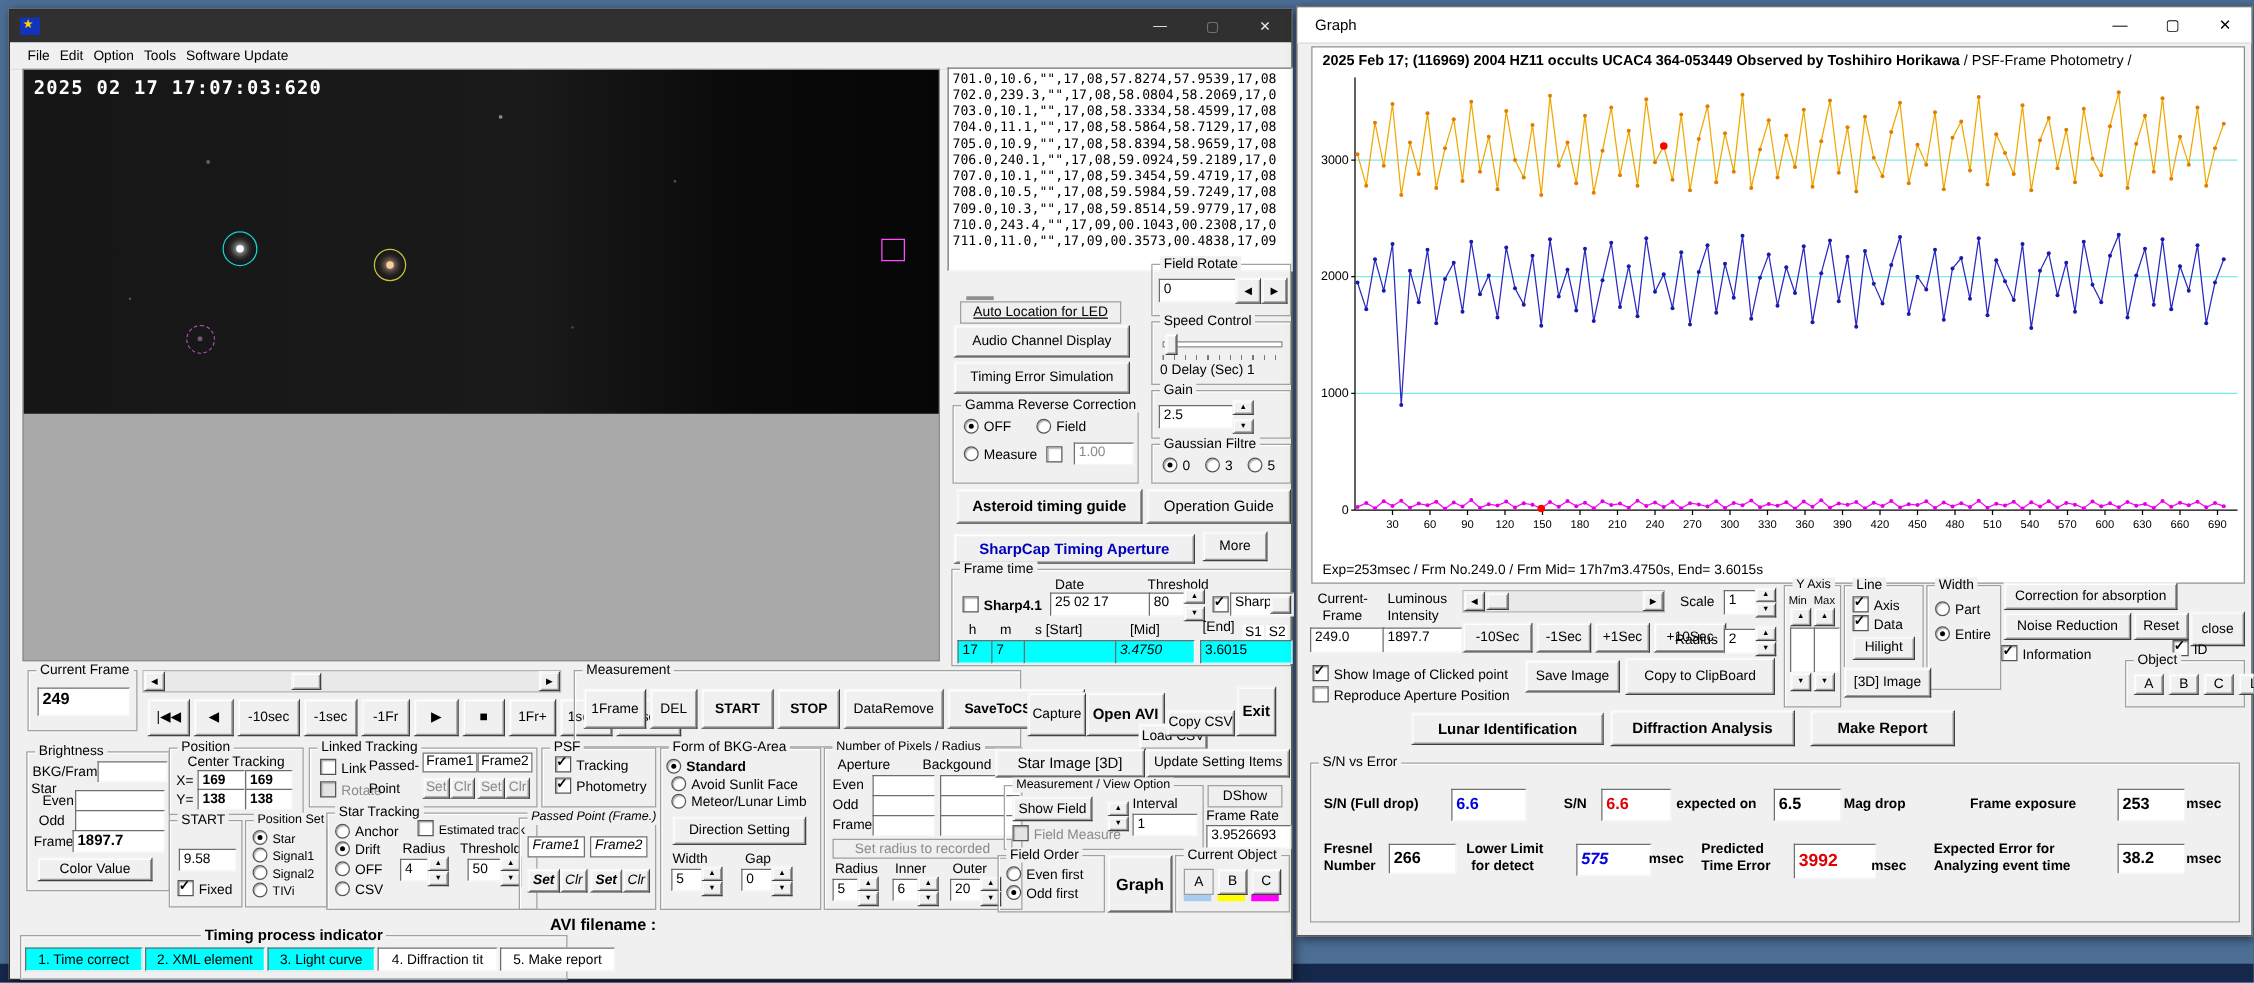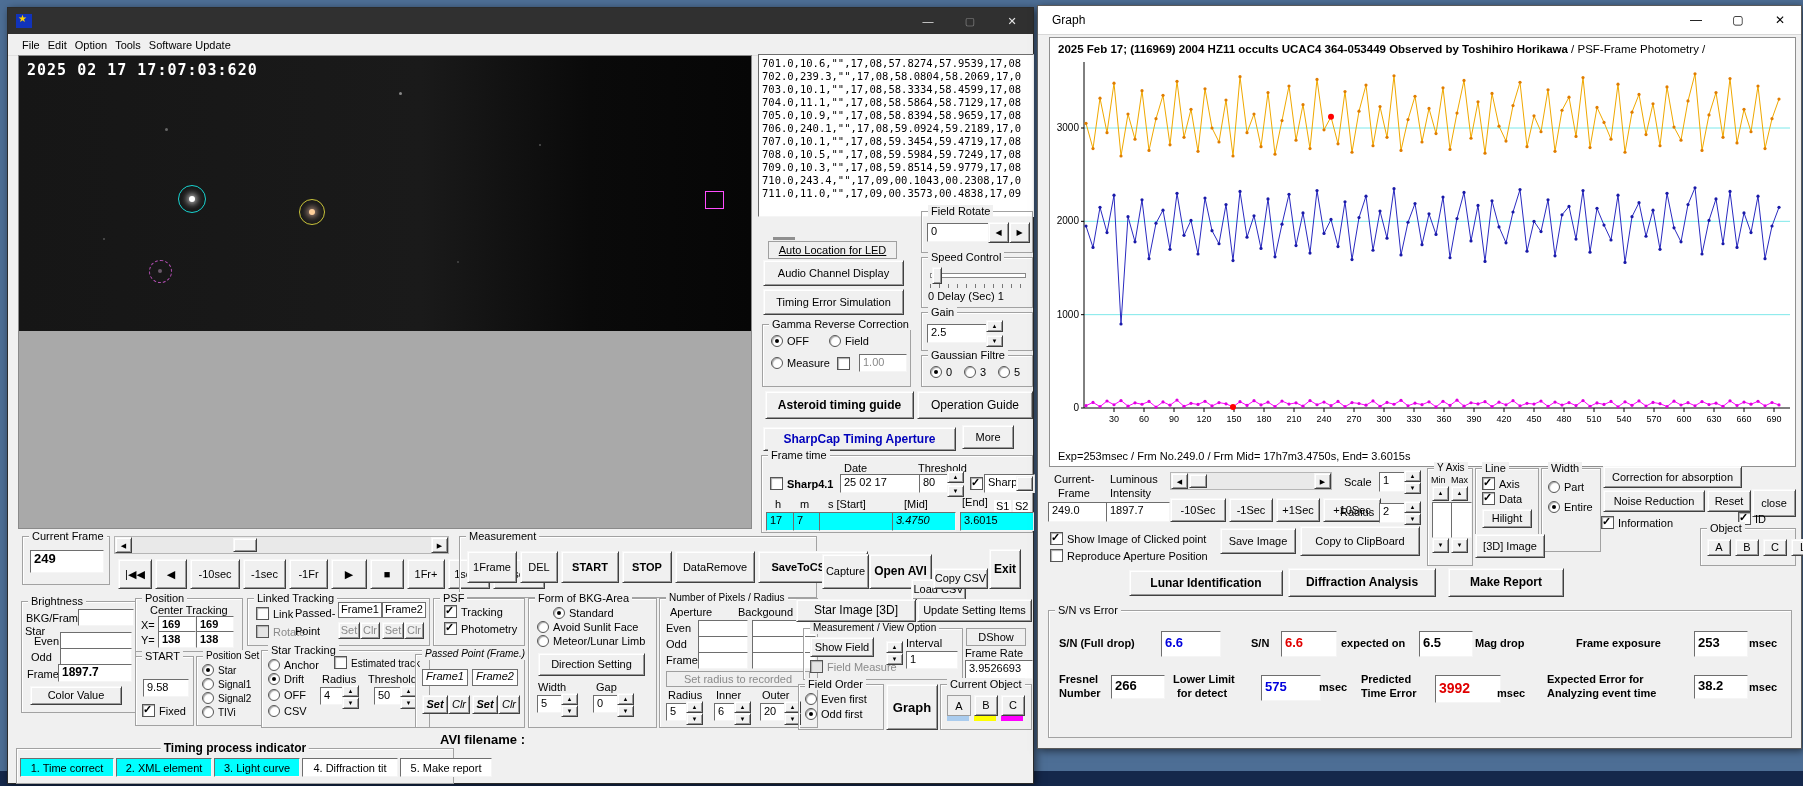--- a/index.html
+++ b/index.html
@@ -340,21 +340,21 @@
       <div class="fbox abs" style="left:6px;top:14px;width:44px;height:15px;">Frame1</div>
       <div class="fbox abs" style="left:56px;top:14px;width:44px;height:15px;">Frame2</div>
       <div class="b3 bold abs" style="left:6px;top:40px;width:24px;height:17px;">Set</div>
       <div class="b3 abs" style="left:32px;top:40px;width:20px;height:17px;">Clr</div>
       <div class="b3 bold abs" style="left:56px;top:40px;width:24px;height:17px;">Set</div>
       <div class="b3 abs" style="left:82px;top:40px;width:20px;height:17px;">Clr</div>
     </div>
 
     <div class="grp" style="left:520px;top:590px;width:127px;height:128px;">
       <span class="cap">Form of BKG-Area</span>
-      <span class="lab" style="left:24px;top:8px;"><span class="rb on"></span><span>Standard</span></span>
+      <span class="lab" style="left:4px;top:8px;font-weight:bold;"><span class="rb on"></span><span>Standard</span></span>
       <span class="lab" style="left:8px;top:22px;"><span class="rb"></span><span>Avoid Sunlit Face</span></span>
       <span class="lab" style="left:8px;top:36px;"><span class="rb"></span><span>Meteor/Lunar Limb</span></span>
       <div class="b3 abs" style="left:9px;top:54px;width:105px;height:21px;">Direction Setting</div>
       <span class="lab" style="left:9px;top:82px;">Width</span>
       <span class="lab" style="left:67px;top:82px;">Gap</span>
       <div class="sunk abs" style="left:8px;top:96px;width:22px;height:14px;">5</div>
       <div class="spinv" style="left:32px;top:94px;">
           <div class="b3 up"></div>
           <div class="b3 dn"></div>
         </div>
@@ -922,21 +922,21 @@
       <span class="lab snlab" style="left:426px;top:26px;">Mag drop</span>
       <span class="lab snlab" style="left:527px;top:26px;">Frame exposure</span>
       <div class="sunk bold abs" style="left:645px;top:20px;width:46px;height:22px;font-size:13px;line-height:20px;">253</div>
       <span class="lab snlab" style="left:700px;top:26px;">msec</span>
 
       <span class="lab snlab" style="left:10px;top:62px;">Fresnel</span>
       <span class="lab snlab" style="left:10px;top:76px;">Number</span>
       <div class="sunk bold abs" style="left:62px;top:64px;width:46px;height:20px;font-size:13px;line-height:18px;">266</div>
       <span class="lab snlab" style="left:124px;top:62px;">Lower Limit</span>
       <span class="lab snlab" style="left:128px;top:76px;">for detect</span>
-      <div class="sunk blue bold abs" style="left:212px;top:64px;width:52px;height:22px;font-size:13px;line-height:20px;">575</div>
+      <div class="sunk blue bold abs" style="left:212px;top:64px;width:52px;height:22px;font-size:13px;line-height:20px;font-style:italic;">575</div>
       <span class="lab snlab" style="left:270px;top:70px;">msec</span>
       <span class="lab snlab" style="left:312px;top:62px;">Predicted</span>
       <span class="lab snlab" style="left:312px;top:76px;">Time Error</span>
       <div class="sunk red bold abs" style="left:386px;top:64px;width:58px;height:24px;font-size:14px;line-height:22px;">3992</div>
       <span class="lab snlab" style="left:448px;top:76px;">msec</span>
       <span class="lab snlab" style="left:498px;top:62px;">Expected Error for</span>
       <span class="lab snlab" style="left:498px;top:76px;">Analyzing event time</span>
       <div class="sunk bold abs" style="left:645px;top:64px;width:46px;height:20px;font-size:13px;line-height:18px;">38.2</div>
       <span class="lab snlab" style="left:700px;top:70px;">msec</span>
     </div>

